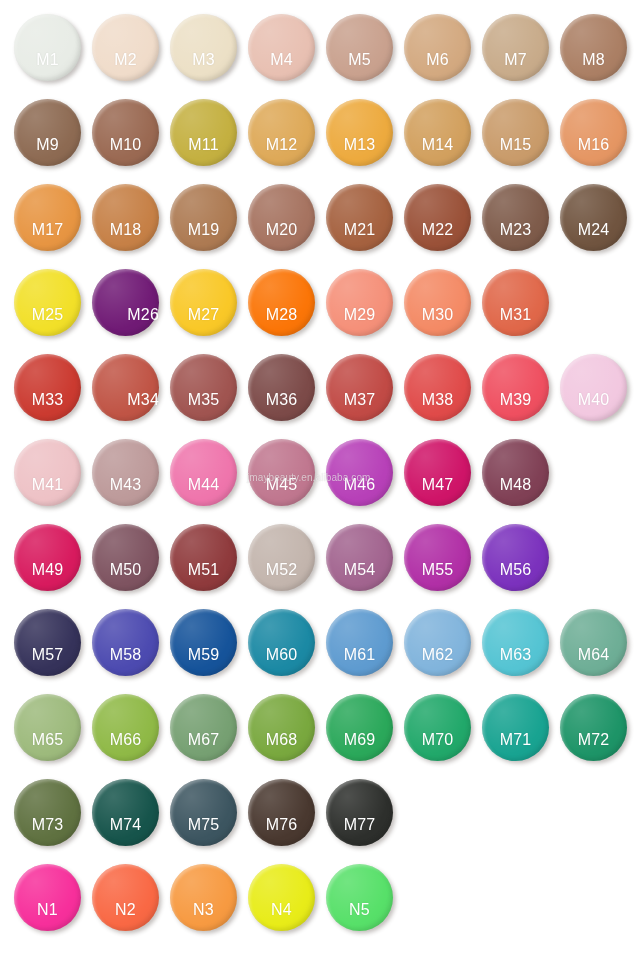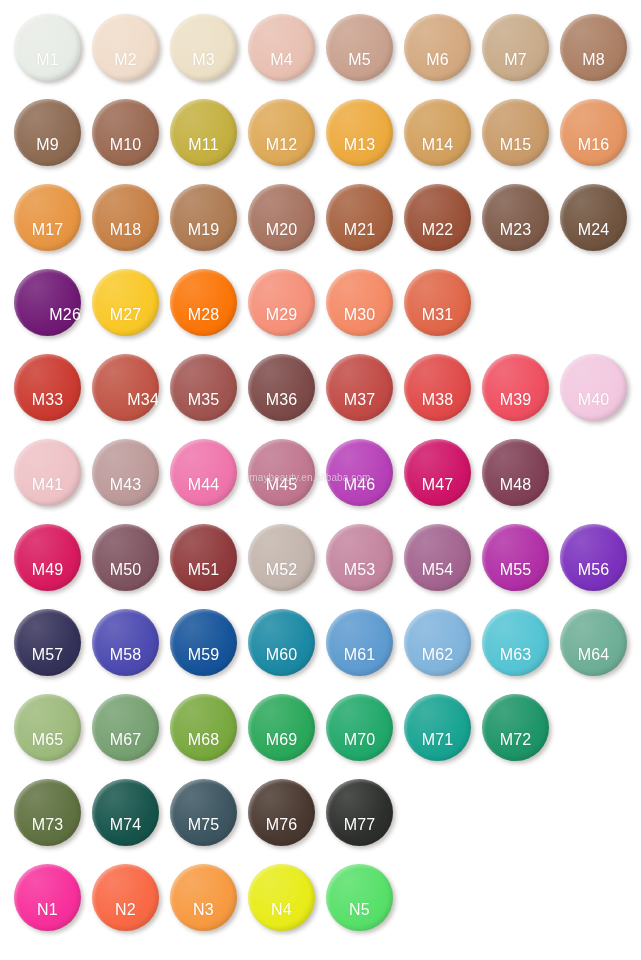--- a/index.html
+++ b/index.html
@@ -173,20 +173,23 @@
         <span class="swatch-label">M22</span>
       </div>
       <div class="swatch" style="background: rgb(126, 91, 74);">
         <span class="swatch-label">M23</span>
       </div>
       <div class="swatch" style="background: rgb(112, 84, 63);">
         <span class="swatch-label">M24</span>
       </div>
     </div>
     <div class="swatch-row">
+      <div class="swatch" style="background: rgb(242, 224, 40);">
+        <span class="swatch-label">M25</span>
+      </div>
       <div class="swatch" style="background: #701a75; justify-content: flex-end;">
         <span class="swatch-label">M26</span>
       </div>
       <div class="swatch" style="background: rgb(249, 200, 39);">
         <span class="swatch-label">M27</span>
       </div>
       <div class="swatch" style="background: rgb(251, 117, 7);">
         <span class="swatch-label">M28</span>
       </div>
       <div class="swatch" style="background: rgb(245, 144, 121);">
@@ -254,23 +257,20 @@
       </div>
       <div class="swatch" style="background: rgb(126, 83, 96);">
         <span class="swatch-label">M50</span>
       </div>
       <div class="swatch" style="background: rgb(143, 58, 60);">
         <span class="swatch-label">M51</span>
       </div>
       <div class="swatch" style="background: rgb(195, 181, 173);">
         <span class="swatch-label">M52</span>
       </div>
-      <div class="swatch" style="background: rgb(196, 133, 159);">
-        <span class="swatch-label">M53</span>
-      </div>
       <div class="swatch" style="background: rgb(162, 100, 143);">
         <span class="swatch-label">M54</span>
       </div>
       <div class="swatch" style="background: rgb(177, 47, 166);">
         <span class="swatch-label">M55</span>
       </div>
       <div class="swatch" style="background: rgb(123, 49, 189);">
         <span class="swatch-label">M56</span>
       </div>
     </div>
@@ -296,20 +296,23 @@
       <div class="swatch" style="background: rgb(84, 196, 211);">
         <span class="swatch-label">M63</span>
       </div>
       <div class="swatch" style="background: rgb(110, 174, 150);">
         <span class="swatch-label">M64</span>
       </div>
     </div>
     <div class="swatch-row">
       <div class="swatch" style="background: rgb(157, 186, 124);">
         <span class="swatch-label">M65</span>
+      </div>
+      <div class="swatch" style="background: rgb(143, 185, 70);">
+        <span class="swatch-label">M66</span>
       </div>
       <div class="swatch" style="background: rgb(118, 160, 114);">
         <span class="swatch-label">M67</span>
       </div>
       <div class="swatch" style="background: rgb(121, 168, 62);">
         <span class="swatch-label">M68</span>
       </div>
       <div class="swatch" style="background: rgb(42, 168, 90);">
         <span class="swatch-label">M69</span>
       </div>

